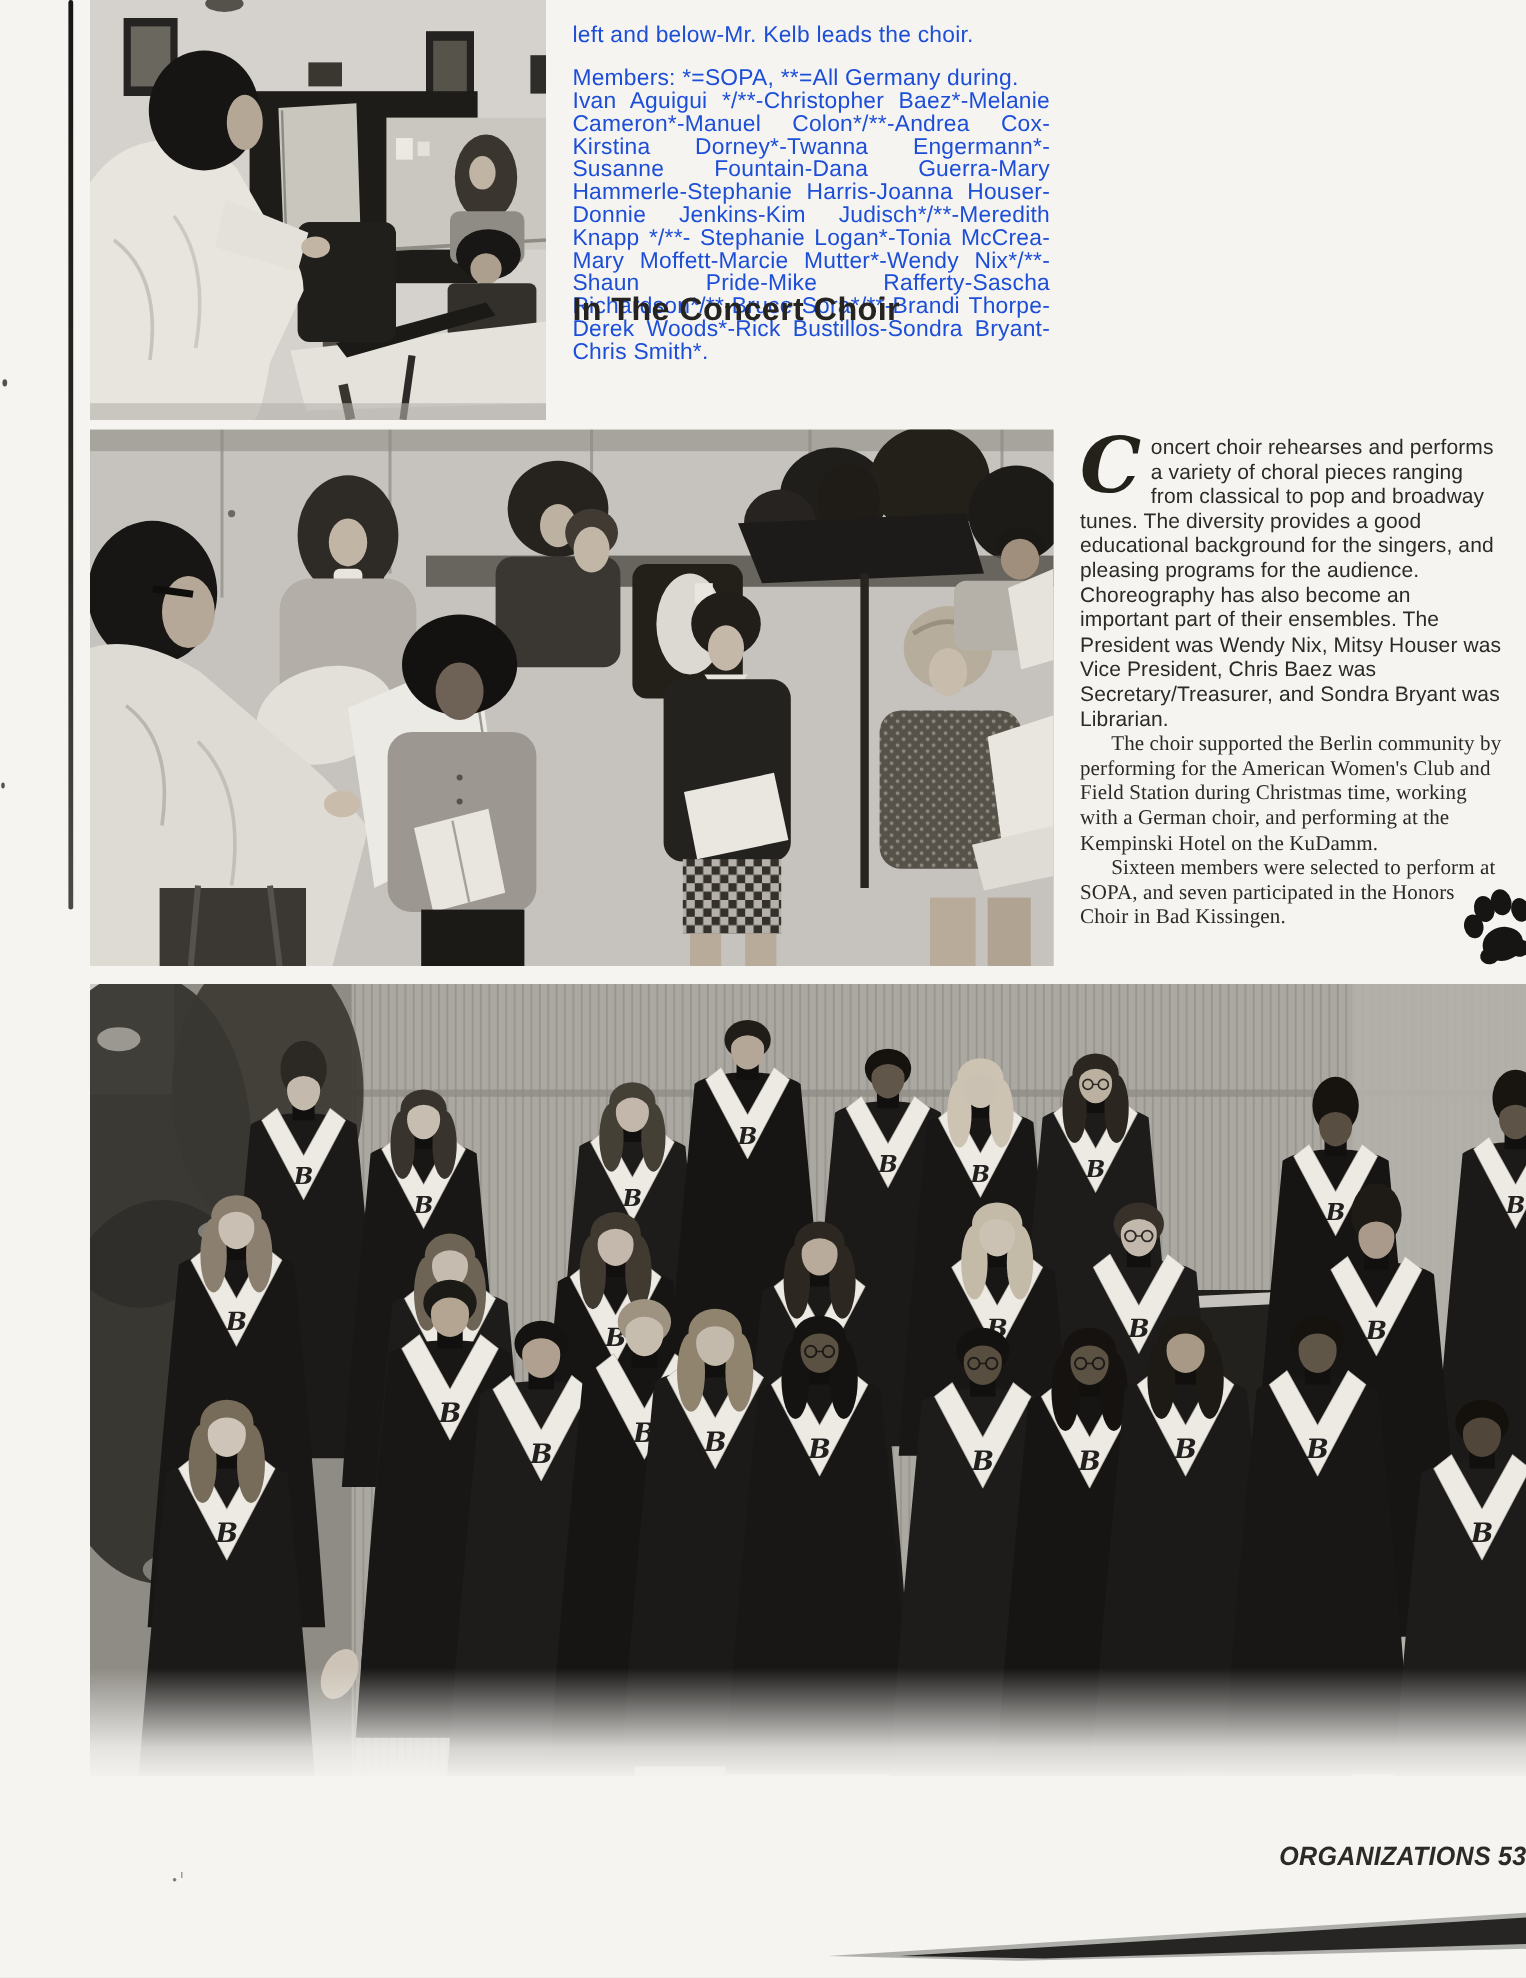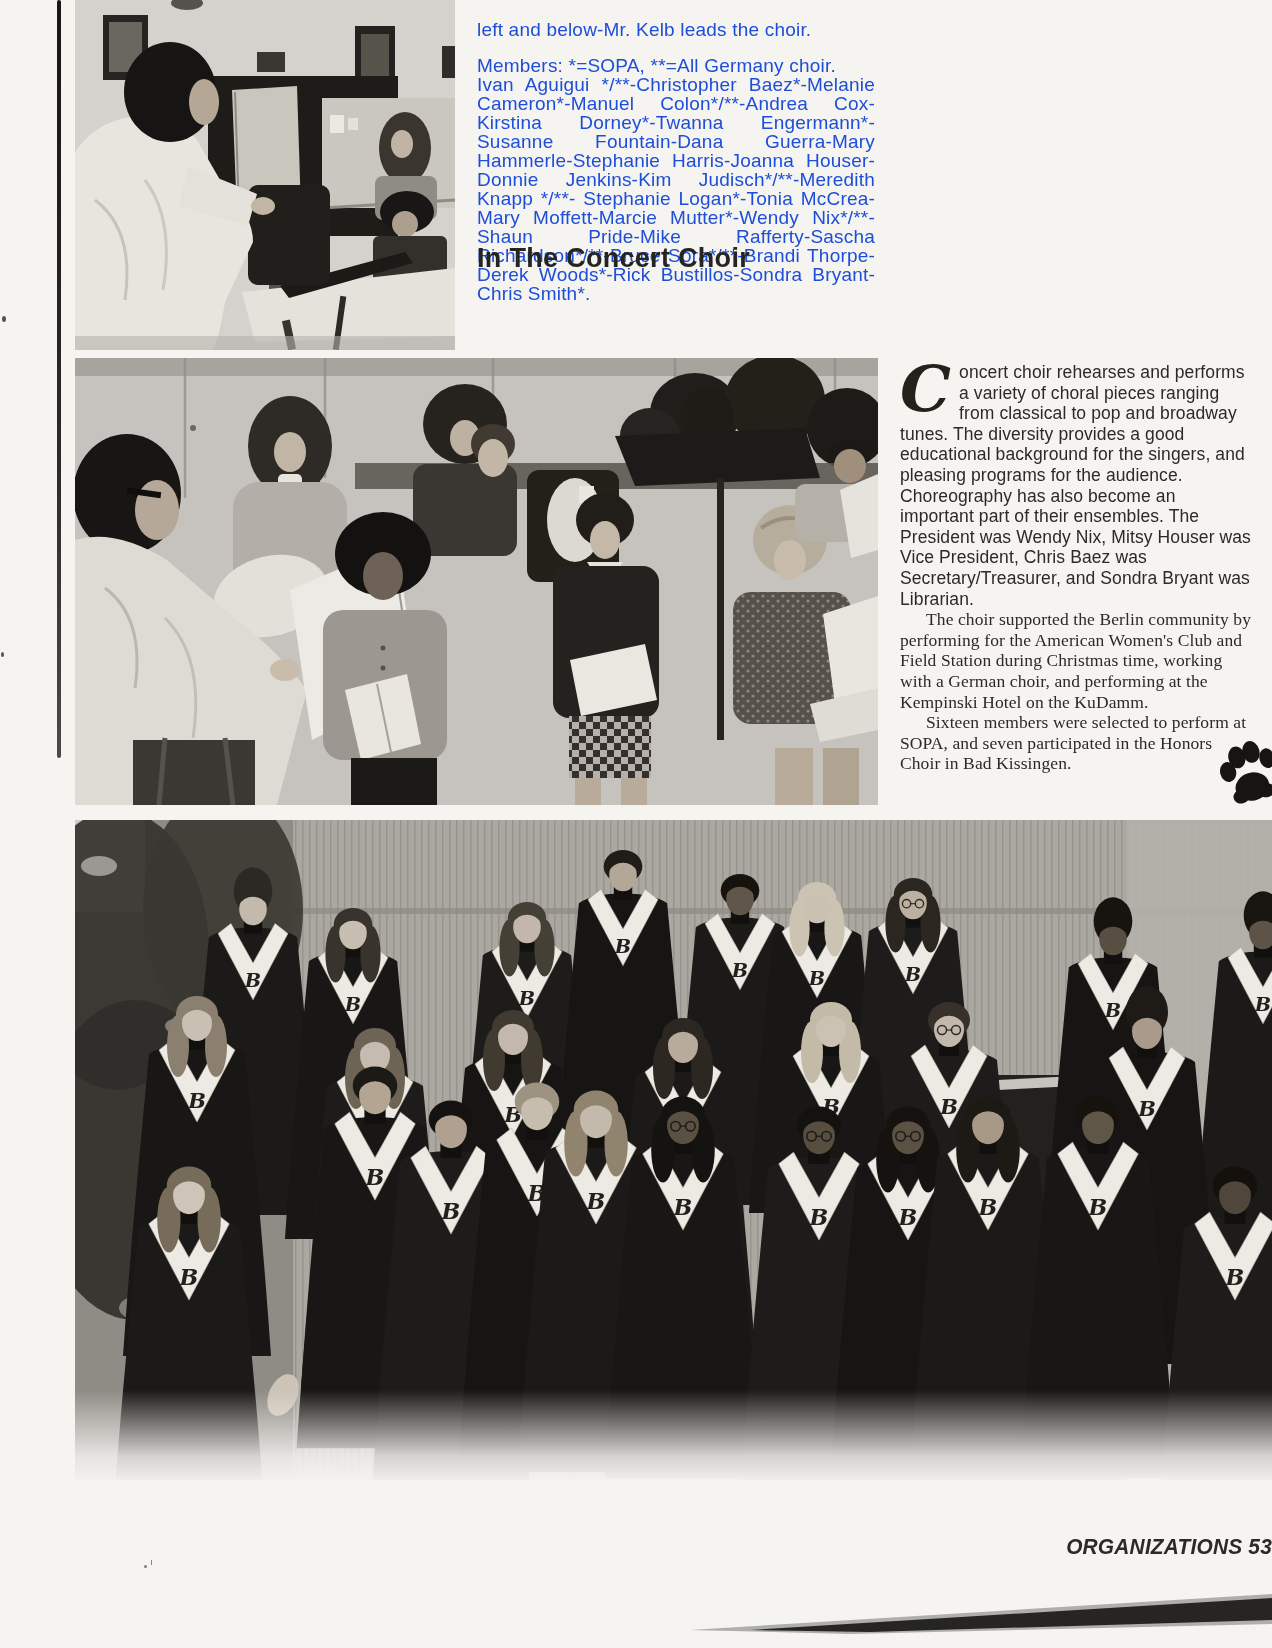--- a/index.html
+++ b/index.html
@@ -106,21 +106,21 @@
       <ellipse cx="129" cy="102" rx="15" ry="23" fill="#b4a795"></ellipse>
       <polygon points="113,166 182,194 173,226 104,206" fill="#e4e1db"></polygon>
       <ellipse cx="188" cy="206" rx="12" ry="9" fill="#c3b5a3"></ellipse>
 
       <rect x="0" y="336" width="380" height="14" fill="#b4b1ab" opacity=".6"></rect>
     </svg>
   </div>
 
   <div class="abs caption">
     <p class="lead">left and below-Mr. Kelb leads the choir.</p>
-    <p class="members"><span>Members: *=SOPA, **=All Germany choir.</span><br>
+    <p class="members"><span>Members: *=SOPA, **=All Germany during.</span><br>
       <span>Ivan Aguigui */**-Christopher Baez*-Melanie Cameron*-Manuel Colon*/**-Andrea Cox-Kirstina Dorney*-Twanna Engermann*-Susanne Fountain-Dana Guerra-Mary Hammerle-Stephanie Harris-Joanna Houser-Donnie Jenkins-Kim Judisch*/**-Meredith Knapp */**- Stephanie Logan*-Tonia McCrea-Mary Moffett-Marcie Mutter*-Wendy Nix*/**-Shaun Pride-Mike Rafferty-Sascha Richardson*/**-Bruce Sora*/**-Brandi Thorpe-Derek Woods*-Rick Bustillos-Sondra Bryant-Chris Smith*.</span></p>
   </div>
 
   <div class="abs kicker">In The Concert Choir</div>
 
   <div class="abs photo" style="left:75px;top:358px;width:803px;height:447px;">
     <svg width="803" height="447" viewBox="0 0 803 447">
       <rect width="803" height="447" fill="#c6c3be"></rect>
       <rect x="0" y="0" width="803" height="18" fill="#a7a49e"></rect>
 

